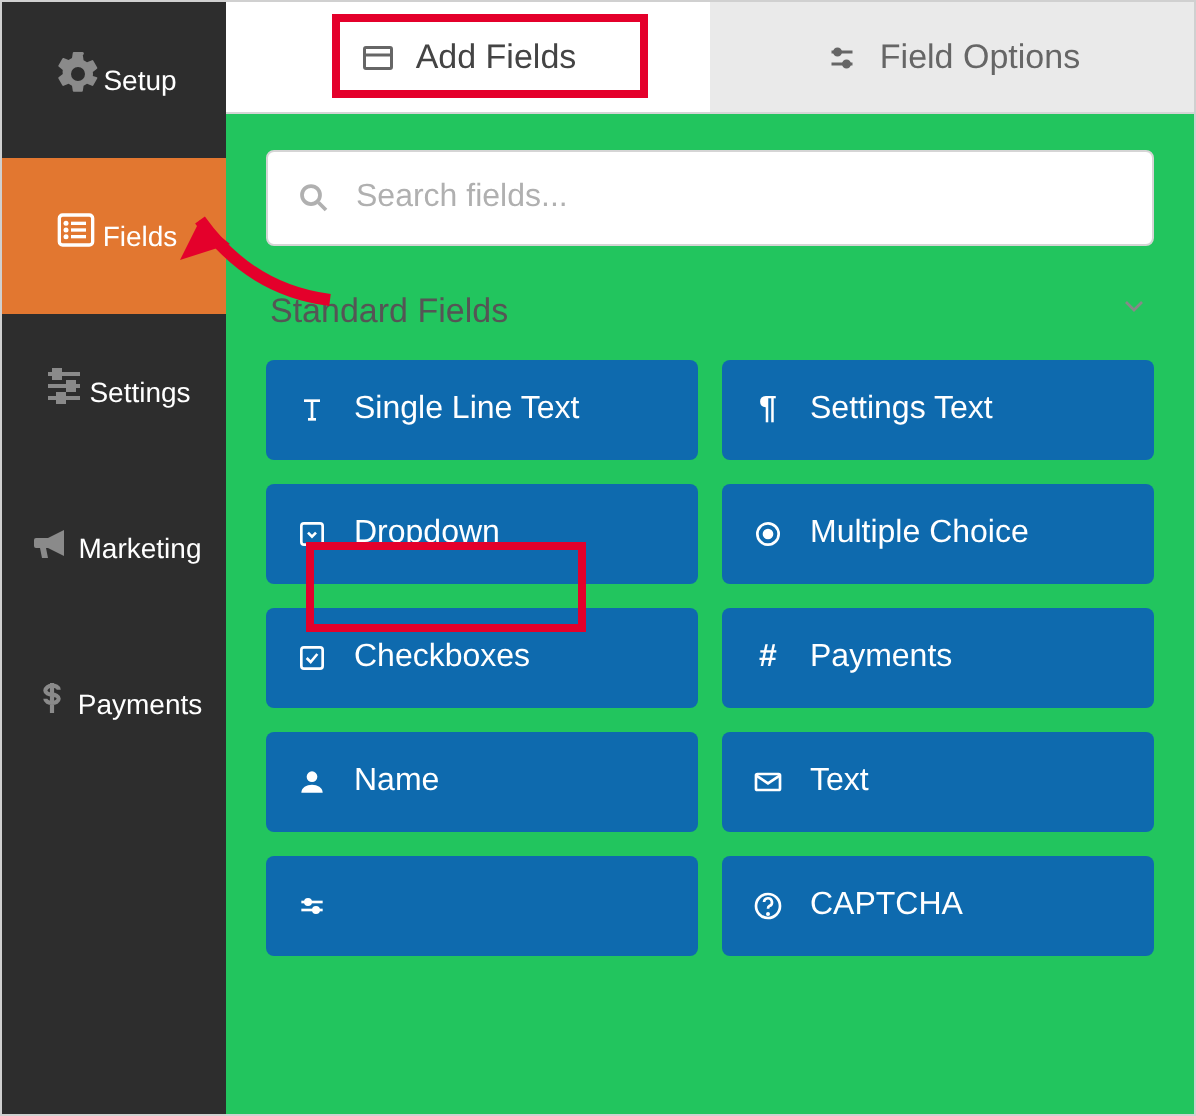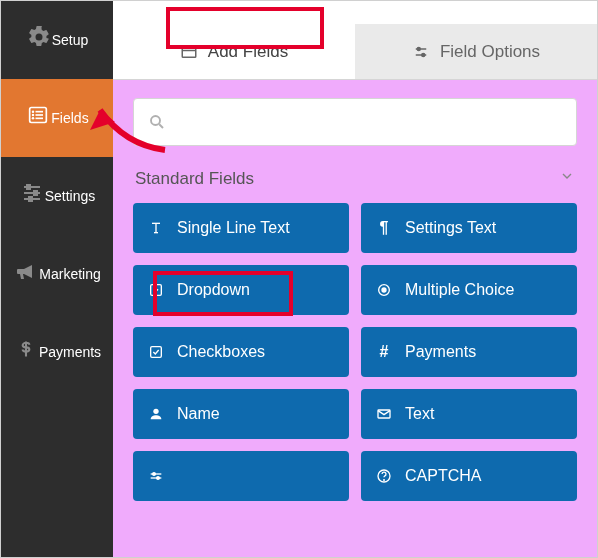--- a/index.html
+++ b/index.html
@@ -4,21 +4,21 @@
 <style>
   * { box-sizing: border-box; margin: 0; padding: 0; }
   body { font-family: -apple-system, BlinkMacSystemFont, "Segoe UI", Arial, sans-serif; background: #fff; width: 598px; height: 558px; overflow: hidden; border: 1px solid #d0d0d0; }
   .app { display: flex; height: 100%; }
   .sidebar { width: 112px; background: #2d2d2d; display: flex; flex-direction: column; }
   .sidebar-item { display: flex; flex-direction: row; align-items: center; justify-content: center; height: 78px; color: #fff; cursor: pointer; }
   .sidebar-item.active { background: #e27730; }
   .sidebar-item .icon { width: 26px; height: 26px; display: flex; align-items: center; justify-content: center; margin-bottom: 6px; color: #8a8a8a; }
   .sidebar-item.active .icon { color: #fff; }
   .sidebar-item .label { font-size: 14px; color: #fff; }
-  .main { flex: 1; display: flex; flex-direction: column; background: #f0abfc; margin-top: 23px; }
+  .main { flex: 1; display: flex; flex-direction: column; background: #22c55e; }
   .tabs { display: flex; height: 56px; border-bottom: 1px solid #d5d5d5; }
   .tab { flex: 1; display: flex; align-items: center; justify-content: center; gap: 10px; font-size: 17px; color: #444; cursor: pointer; }
   .tab.active { background: #fff; }
   .tab.inactive { background: #eaeaea; color: #666; }
   .tab .ticon { width: 18px; height: 18px; display: flex; align-items: center; justify-content: center; color: #666; }
   .content { padding: 18px 20px; }
   .search-wrap { background: #fff; border: 1px solid #d5d5d5; border-radius: 4px; height: 48px; display: flex; align-items: center; padding: 0 14px; gap: 12px; margin-bottom: 22px; }
   .search-wrap .sicon { color: #b0b0b0; width: 18px; height: 18px; }
   .search-wrap input { border: none; outline: none; font-size: 16px; flex: 1; color: #444; background: transparent; }
   .search-wrap input::placeholder { color: #b0b0b0; }
@@ -119,20 +119,21 @@
     </div>
 
     <div class="content">
       <div class="search-wrap">
         <span class="sicon">
           <svg viewBox="0 0 24 24" width="18" height="18" fill="none" stroke="currentColor" stroke-width="2.5">
               <circle cx="10" cy="10" r="6"></circle>
               <line x1="15" y1="15" x2="20" y2="20"></line>
             </svg>
         </span>
+        <input type="text" placeholder="Search fields..." style="">
       </div>
 
       <div class="section-head">
         <span>Standard Fields</span>
         <span class="chev">
           <svg viewBox="0 0 24 24" width="16" height="16" fill="none" stroke="currentColor" stroke-width="2">
               <polyline points="6 9 12 15 18 9"></polyline>
             </svg>
         </span>
       </div>

